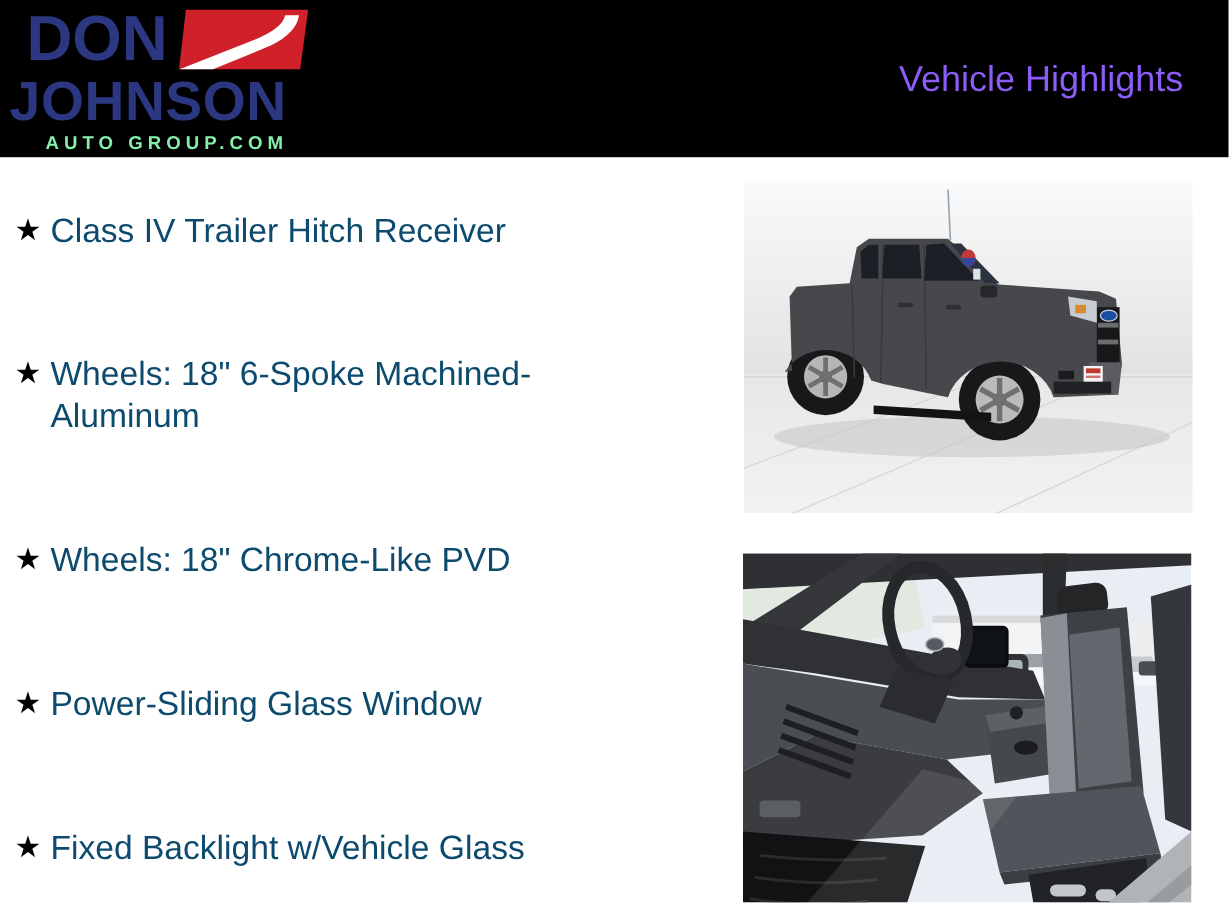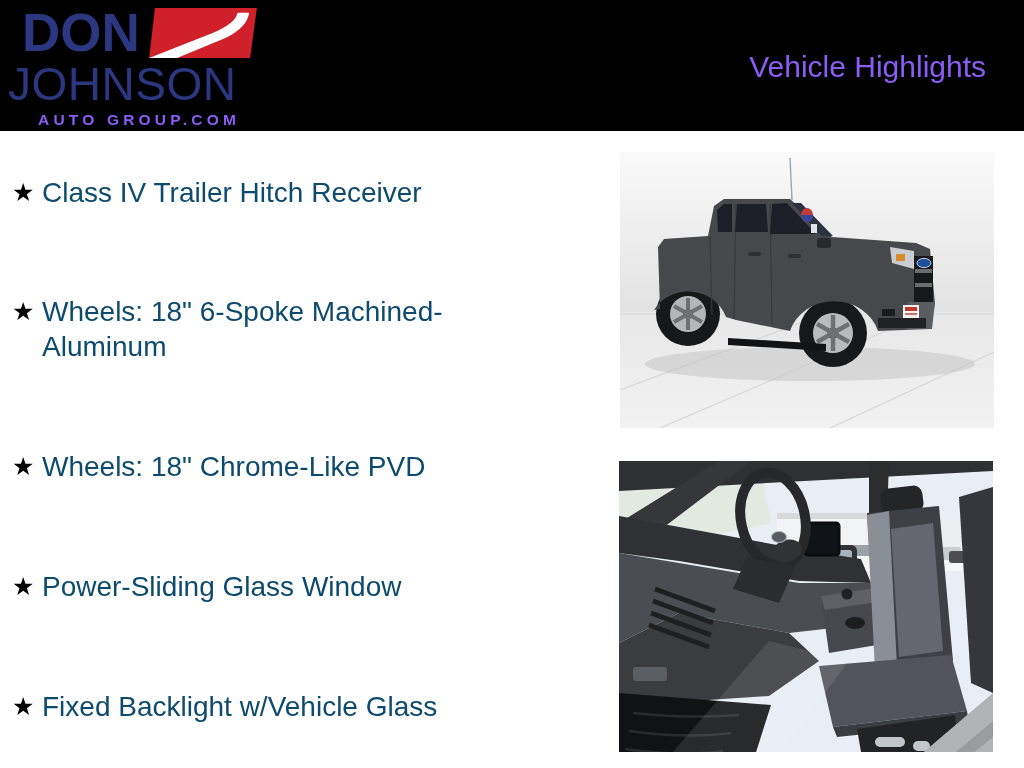--- a/index.html
+++ b/index.html
@@ -7,22 +7,22 @@
   .canvas{
     position:relative;width:1024px;height:752px;background:#ffffff;overflow:hidden;
     font-family:"Liberation Sans","DejaVu Sans",sans-serif;
   }
   
   .header{position:absolute;left:0;top:0;width:1024px;height:131px;background:#000000;}
   .logo{position:absolute;left:8px;top:6px;width:250px;color:#2b3780;}
   .logo-row1{display:flex;align-items:flex-start;margin-left:14px;}
   .logo-don{font-size:53px;font-weight:800;line-height:1;letter-spacing:0px;color:#2b3780;}
   .logo-flag{margin-left:9px;margin-top:2px;}
-  .logo-johnson{font-size:46px;font-weight:400;line-height:1;margin-top:2px;color:#2b3780;letter-spacing:0.5px;}
-  .logo-tag{font-size:15.5px;font-weight:700;letter-spacing:4.2px;margin-top:4px;margin-left:30px;color:#8b5cf6;white-space:nowrap;}
+  .logo-johnson{font-size:46px;font-weight:700;line-height:1;margin-top:2px;color:#2b3780;letter-spacing:0.5px;}
+  .logo-tag{font-size:15.5px;font-weight:700;letter-spacing:4.2px;margin-top:4px;margin-left:30px;color:#86efac;white-space:nowrap;}
   .header-title{position:absolute;right:38px;top:50px;font-size:30px;line-height:34px;color:#8b5cf6;font-weight:400;}
   
   .feature{position:absolute;left:12px;display:flex;align-items:flex-start;color:#000000;}
   .feature-star{width:30px;font-size:25px;line-height:35px;color:#000;flex:0 0 30px;}
   .feature-text{font-size:28px;line-height:35px;max-width:470px;color:#0c4a6e;}
   
   .photo{position:absolute;overflow:hidden;}
   .photo svg{display:block;}
   .photo-exterior{left:620px;top:152px;width:374px;height:276px;}
   .photo-interior{left:619px;top:461px;width:374px;height:307px;}

